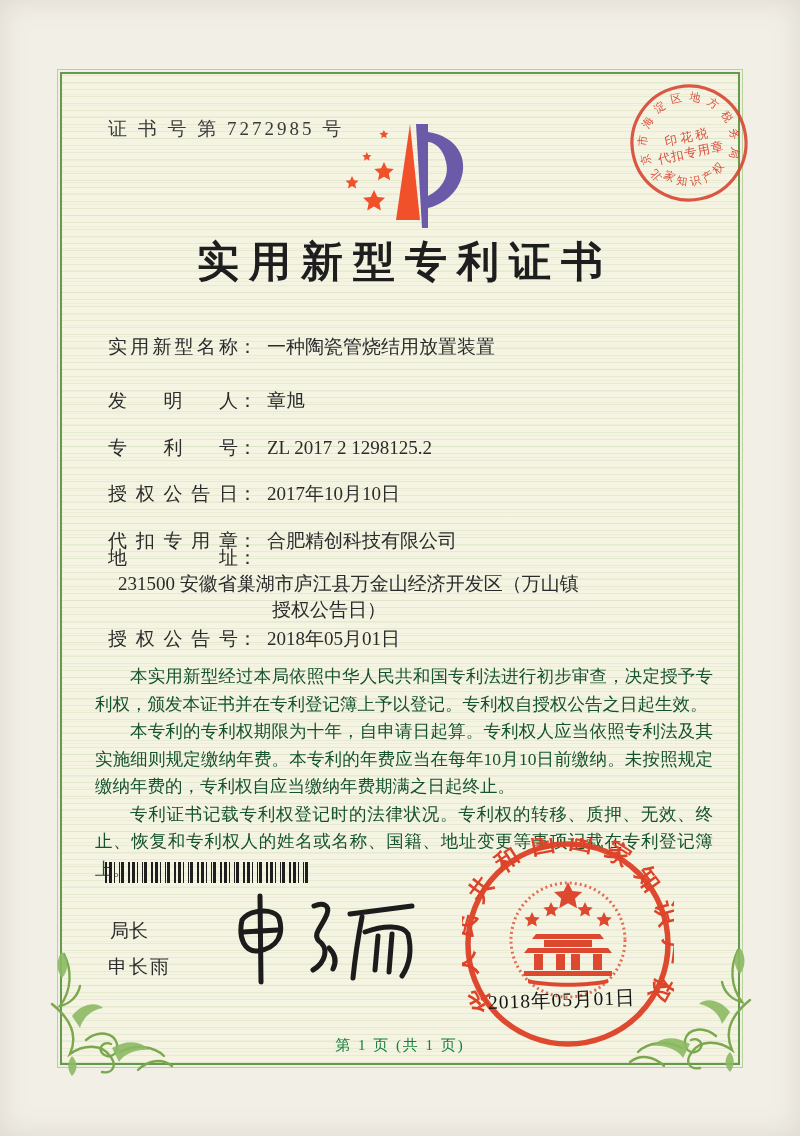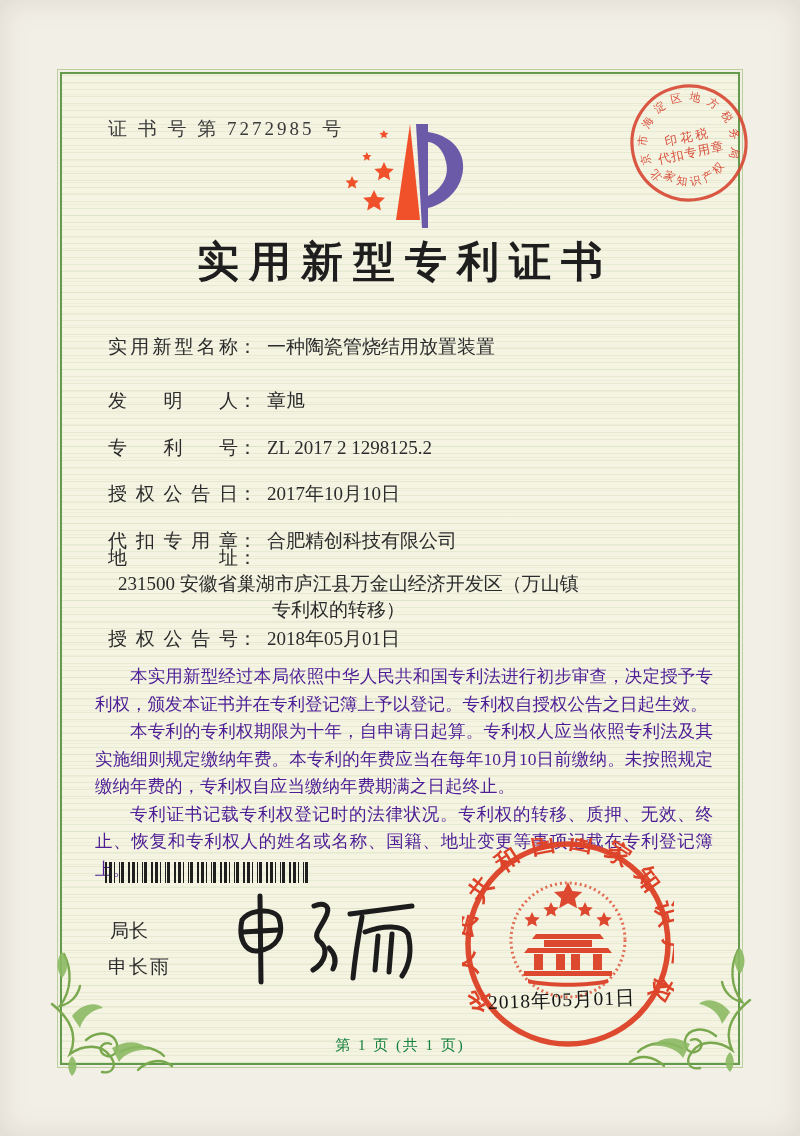--- a/index.html
+++ b/index.html
@@ -31,21 +31,21 @@
   }
   .field-row{position:absolute;left:108px;width:600px;font-size:19px;line-height:26px;}
   .flabel{display:inline-block;width:130px;text-align:justify;text-align-last:justify;vertical-align:top;}
   .flabel2{display:inline-block;width:122px;text-align:justify;text-align-last:justify;vertical-align:top;}
   .colon{display:inline-block;vertical-align:top;}
   .fvalue{display:inline-block;margin-left:10px;vertical-align:top;}
   .addr2{display:block;margin-left:164px;font-size:19px;line-height:26px;}
   .pair2{position:absolute;left:340px;top:0;white-space:nowrap;}
   .body-text{
     position:absolute;left:95px;top:663px;width:618px;
-    font-size:17.5px;line-height:27.5px;text-align:justify;color:#4c1d95;
+    font-size:17.5px;line-height:27.5px;text-align:justify;color:#14532d;
   }
   .body-text p{margin:0;text-indent:2em;}
   .barcode{
     position:absolute;left:105px;top:862px;width:206px;height:21px;
     background:repeating-linear-gradient(90deg,
       #1f1f1f 0 2px, transparent 2px 4px,
       #1f1f1f 4px 7px, transparent 7px 9px,
       #1f1f1f 9px 10px, transparent 10px 14px,
       #1f1f1f 14px 15px, transparent 15px 16px,
       #1f1f1f 16px 19px, transparent 19px 23px);
@@ -115,21 +115,21 @@
     <span class="flabel">专利号</span><span class="colon">：</span><span class="fvalue">ZL 2017 2 1298125.2</span>
   </div>
   <div class="field-row" style="top:481px">
     <span class="flabel">授权公告日</span><span class="colon">：</span><span class="fvalue">2017年10月10日</span>
   </div>
   <div class="field-row" style="top:528px">
     <span class="flabel">代扣专用章</span><span class="colon">：</span><span class="fvalue">合肥精创科技有限公司</span>
   </div>
   <div class="field-row" style="top:545px">
     <span class="flabel">地址</span><span class="colon">：</span><span class="fvalue">231500 安徽省巢湖市庐江县万金山经济开发区（万山镇</span>
-    <span class="addr2">专利权的转移）</span>
+    <span class="addr2">授权公告日）</span>
   </div>
   <div class="field-row" style="top:626px">
     <span class="flabel">授权公告号</span><span class="colon">：</span><span class="fvalue">2018年05月01日</span>
   </div>
 
   <div class="body-text">
     <p>本实用新型经过本局依照中华人民共和国专利法进行初步审查，决定授予专利权，颁发本证书并在专利登记簿上予以登记。专利权自授权公告之日起生效。</p>
     <p>本专利的专利权期限为十年，自申请日起算。专利权人应当依照专利法及其实施细则规定缴纳年费。本专利的年费应当在每年10月10日前缴纳。未按照规定缴纳年费的，专利权自应当缴纳年费期满之日起终止。</p>
     <p>专利证书记载专利权登记时的法律状况。专利权的转移、质押、无效、终止、恢复和专利权人的姓名或名称、国籍、地址变更等事项记载在专利登记簿上。</p>
   </div>

